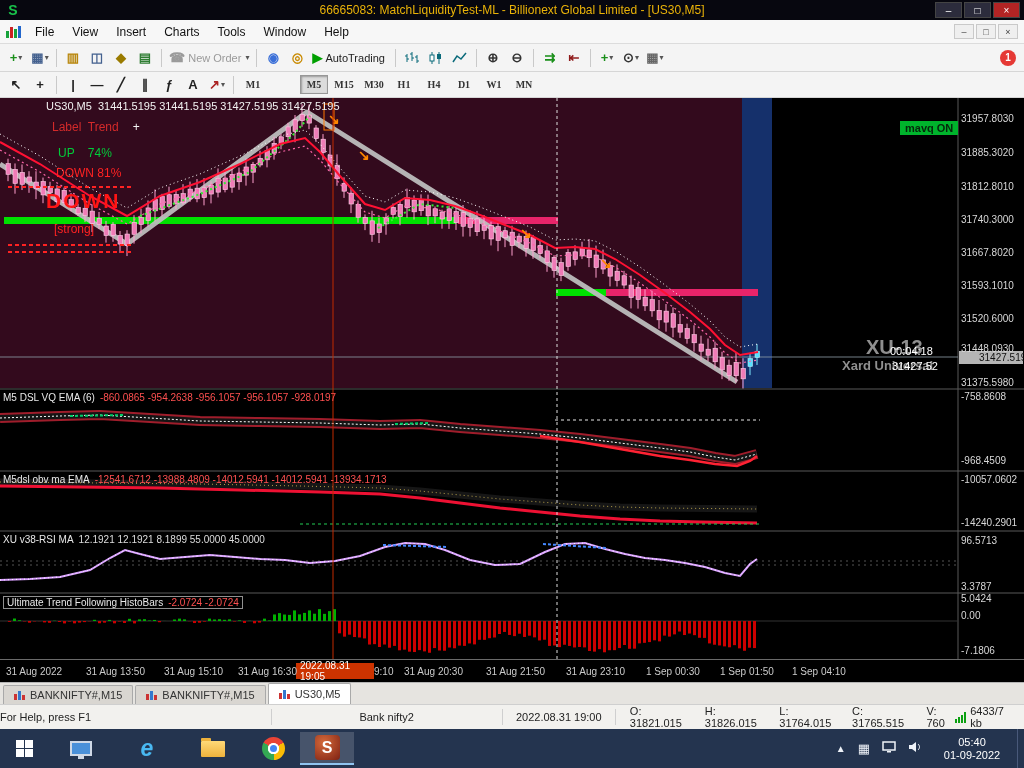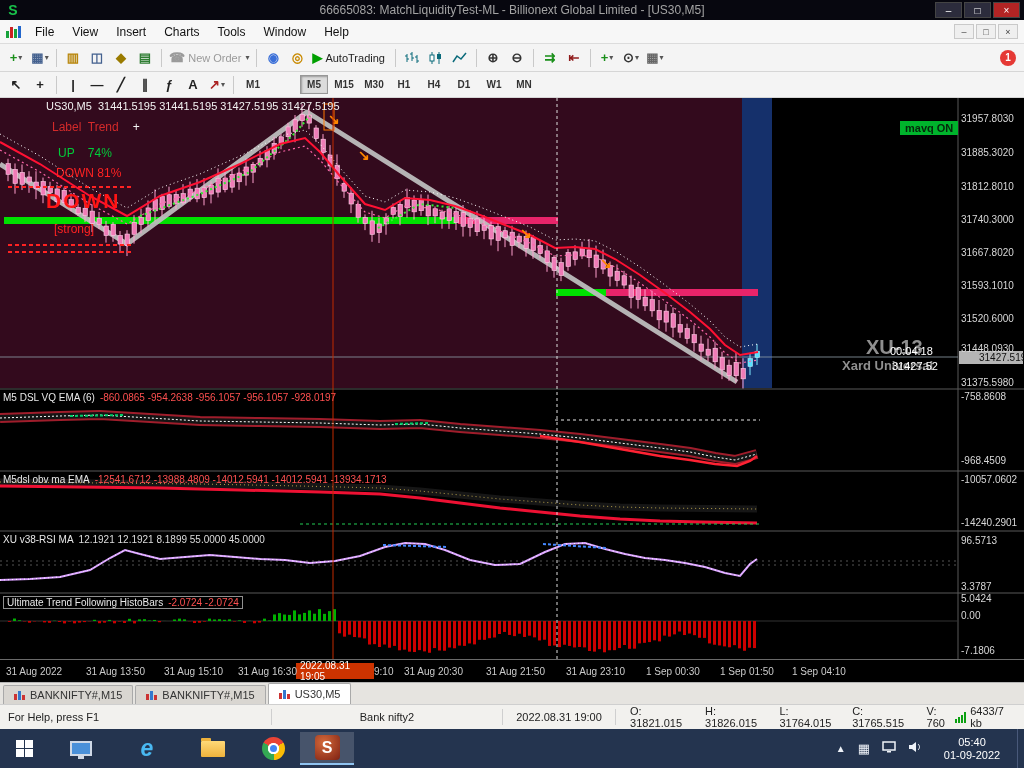--- a/index.html
+++ b/index.html
@@ -6,21 +6,21 @@
   html,body { margin:0; padding:0; }
   body {
     width:1024px; height:768px; overflow:hidden; position:relative;
     font-family:"Liberation Sans", sans-serif; background:#000; user-select:none;
   }
   .abs { position:absolute; }
 
   
   #titlebar { top:0; left:0; width:1024px; height:20px; background:#07070f; color:#fff; }
   #app-logo { left:5px; top:2px; width:16px; height:16px; color:#19c24a; font-weight:bold; font-size:14px; line-height:16px; text-align:center; }
-  #title-text { left:0; right:0; top:3px; text-align:center; font-size:12px; color:#a3a3a3; }
+  #title-text { left:0; right:0; top:3px; text-align:center; font-size:12px; color:#eab308; }
   .wc { top:2px; width:27px; height:16px; background:#2c2c3c; color:#fff; font-size:10px; text-align:center; line-height:15px; border:1px solid #444; }
   #wc-min { right:62px; } #wc-max { right:33px; } #wc-close { right:4px; background:#b32424; }
 
   
   #menubar { top:20px; left:0; width:1024px; height:24px; background:#f7f7f7; border-bottom:1px solid #dcdcdc; display:flex; align-items:center; }
   #menu-chart-icon { width:14px; height:12px; margin:0 6px 0 6px; position:relative; }
   #menu-chart-icon i { position:absolute; bottom:0; width:3px; background:#18a33c; }
   .menu-item { padding:4px 9px; font-size:12px; color:#111; }
   .mdi-ctl { width:20px; height:15px; font-size:9px; color:#444; text-align:center; line-height:14px; border:1px solid #c9c9c9; background:#efefef; margin-left:2px; }
   #mdi-controls { position:absolute; right:6px; top:24px; display:flex; }
@@ -28,21 +28,21 @@
   
   .toolbar { left:0; width:1024px; background:#f4f4f4; border-bottom:1px solid #d6d6d6; display:flex; align-items:center; padding-left:4px; }
   #toolbar1 { top:44px; height:28px; }
   #toolbar2 { top:72px; height:26px; }
   .tbtn { height:22px; min-width:22px; display:flex; align-items:center; justify-content:center; margin:0 1px; border-radius:2px; font-size:13px; padding:0 2px; }
   .tbtn .g { font-weight:bold; }
   .tlabel { font-size:11px; color:#222; margin:0 3px; }
   .tbtn.disabled .tlabel { color:#9a9a9a; }
   .caret { font-size:8px; color:#555; margin-left:1px; }
   .tsep { width:1px; height:18px; background:#c9c9c9; margin:0 4px; }
-  .tfbtn { width:28px; height:19px; font-size:10px; font-weight:bold; color:#333; display:flex; align-items:center; justify-content:center; margin:0 1px; border:1px solid transparent; }
+  .tfbtn { width:28px; height:19px; font-size:10px; font-weight:bold; color:#333; display:flex; align-items:center; justify-content:center; margin:0 1px; border:1px solid transparent;font-family:Liberation Serif, serif; }
   .tfbtn.active { background:#dcdcdc; border:1px solid #979797; box-shadow:inset 1px 1px 2px rgba(0,0,0,.3);margin-left:32px; }
   #notif-badge { position:absolute; right:8px; top:50px; width:16px; height:16px; border-radius:50%; background:#e53935; color:#fff; font-size:10px; font-weight:bold; text-align:center; line-height:16px; }
 
   
   #chart-region { top:98px; left:0; width:1024px; height:561px; background:#000; }
   #chart-svg { position:absolute; inset:0; }
   .ov { position:absolute; pointer-events:none; white-space:pre; }
   #sym-header { left:6px; top:2px; font-size:11px; color:#f2f2f2;padding-left:40px; }
   #lbl-trend { left:52px; top:22px; font-size:12px; color:#d42a2a; }
   #lbl-trend .plus { color:#f5f5f5; margin-left:14px; }
@@ -72,21 +72,21 @@
   #tabs { top:682px; left:0; width:1024px; height:22px; background:#e6e4e0; border-top:1px solid #b5b5b5; display:flex; align-items:flex-end; padding-left:3px; }
   .tab { height:19px; display:flex; align-items:center; gap:5px; padding:0 10px; font-size:11px; color:#333;
          background:#d9d6d1; border:1px solid #a9a9a9; border-bottom:none; margin-right:2px; border-radius:2px 2px 0 0; }
   .tab.active { background:#ffffff; height:21px; }
   .tab-ic { width:11px; height:10px; position:relative; }
   .tab-ic i { position:absolute; bottom:0; width:3px; }
 
   
   #statusbar { top:704px; left:0; width:1024px; height:25px; background:#f2f1ee; border-top:1px solid #cfcfcf; display:flex; align-items:center; font-size:11px; color:#222; }
   .sb-sep { width:1px; height:16px; background:#cfcfcf; margin:0 6px; }
-  #sb-help { width:285px; padding-left:8px; }
+  #sb-help { width:285px; }
   #sb-account { width:235px; text-align:center; }
   #sb-time { width:108px; text-align:center; }
   #sb-quotes { display:flex; gap:14px; padding-left:8px; }
   #sb-traffic { margin-left:auto; display:flex; align-items:center; gap:4px; padding-right:10px; }
   #traffic-bars { display:flex; align-items:flex-end; gap:1px; height:11px; }
   #traffic-bars i { width:2px; background:#0ca012; display:block; }
 
   
   #taskbar { top:729px; left:0; width:1024px; height:39px; background:#24344f; }
   .tk { position:absolute; top:3px; height:33px; display:flex; align-items:center; justify-content:center; }

